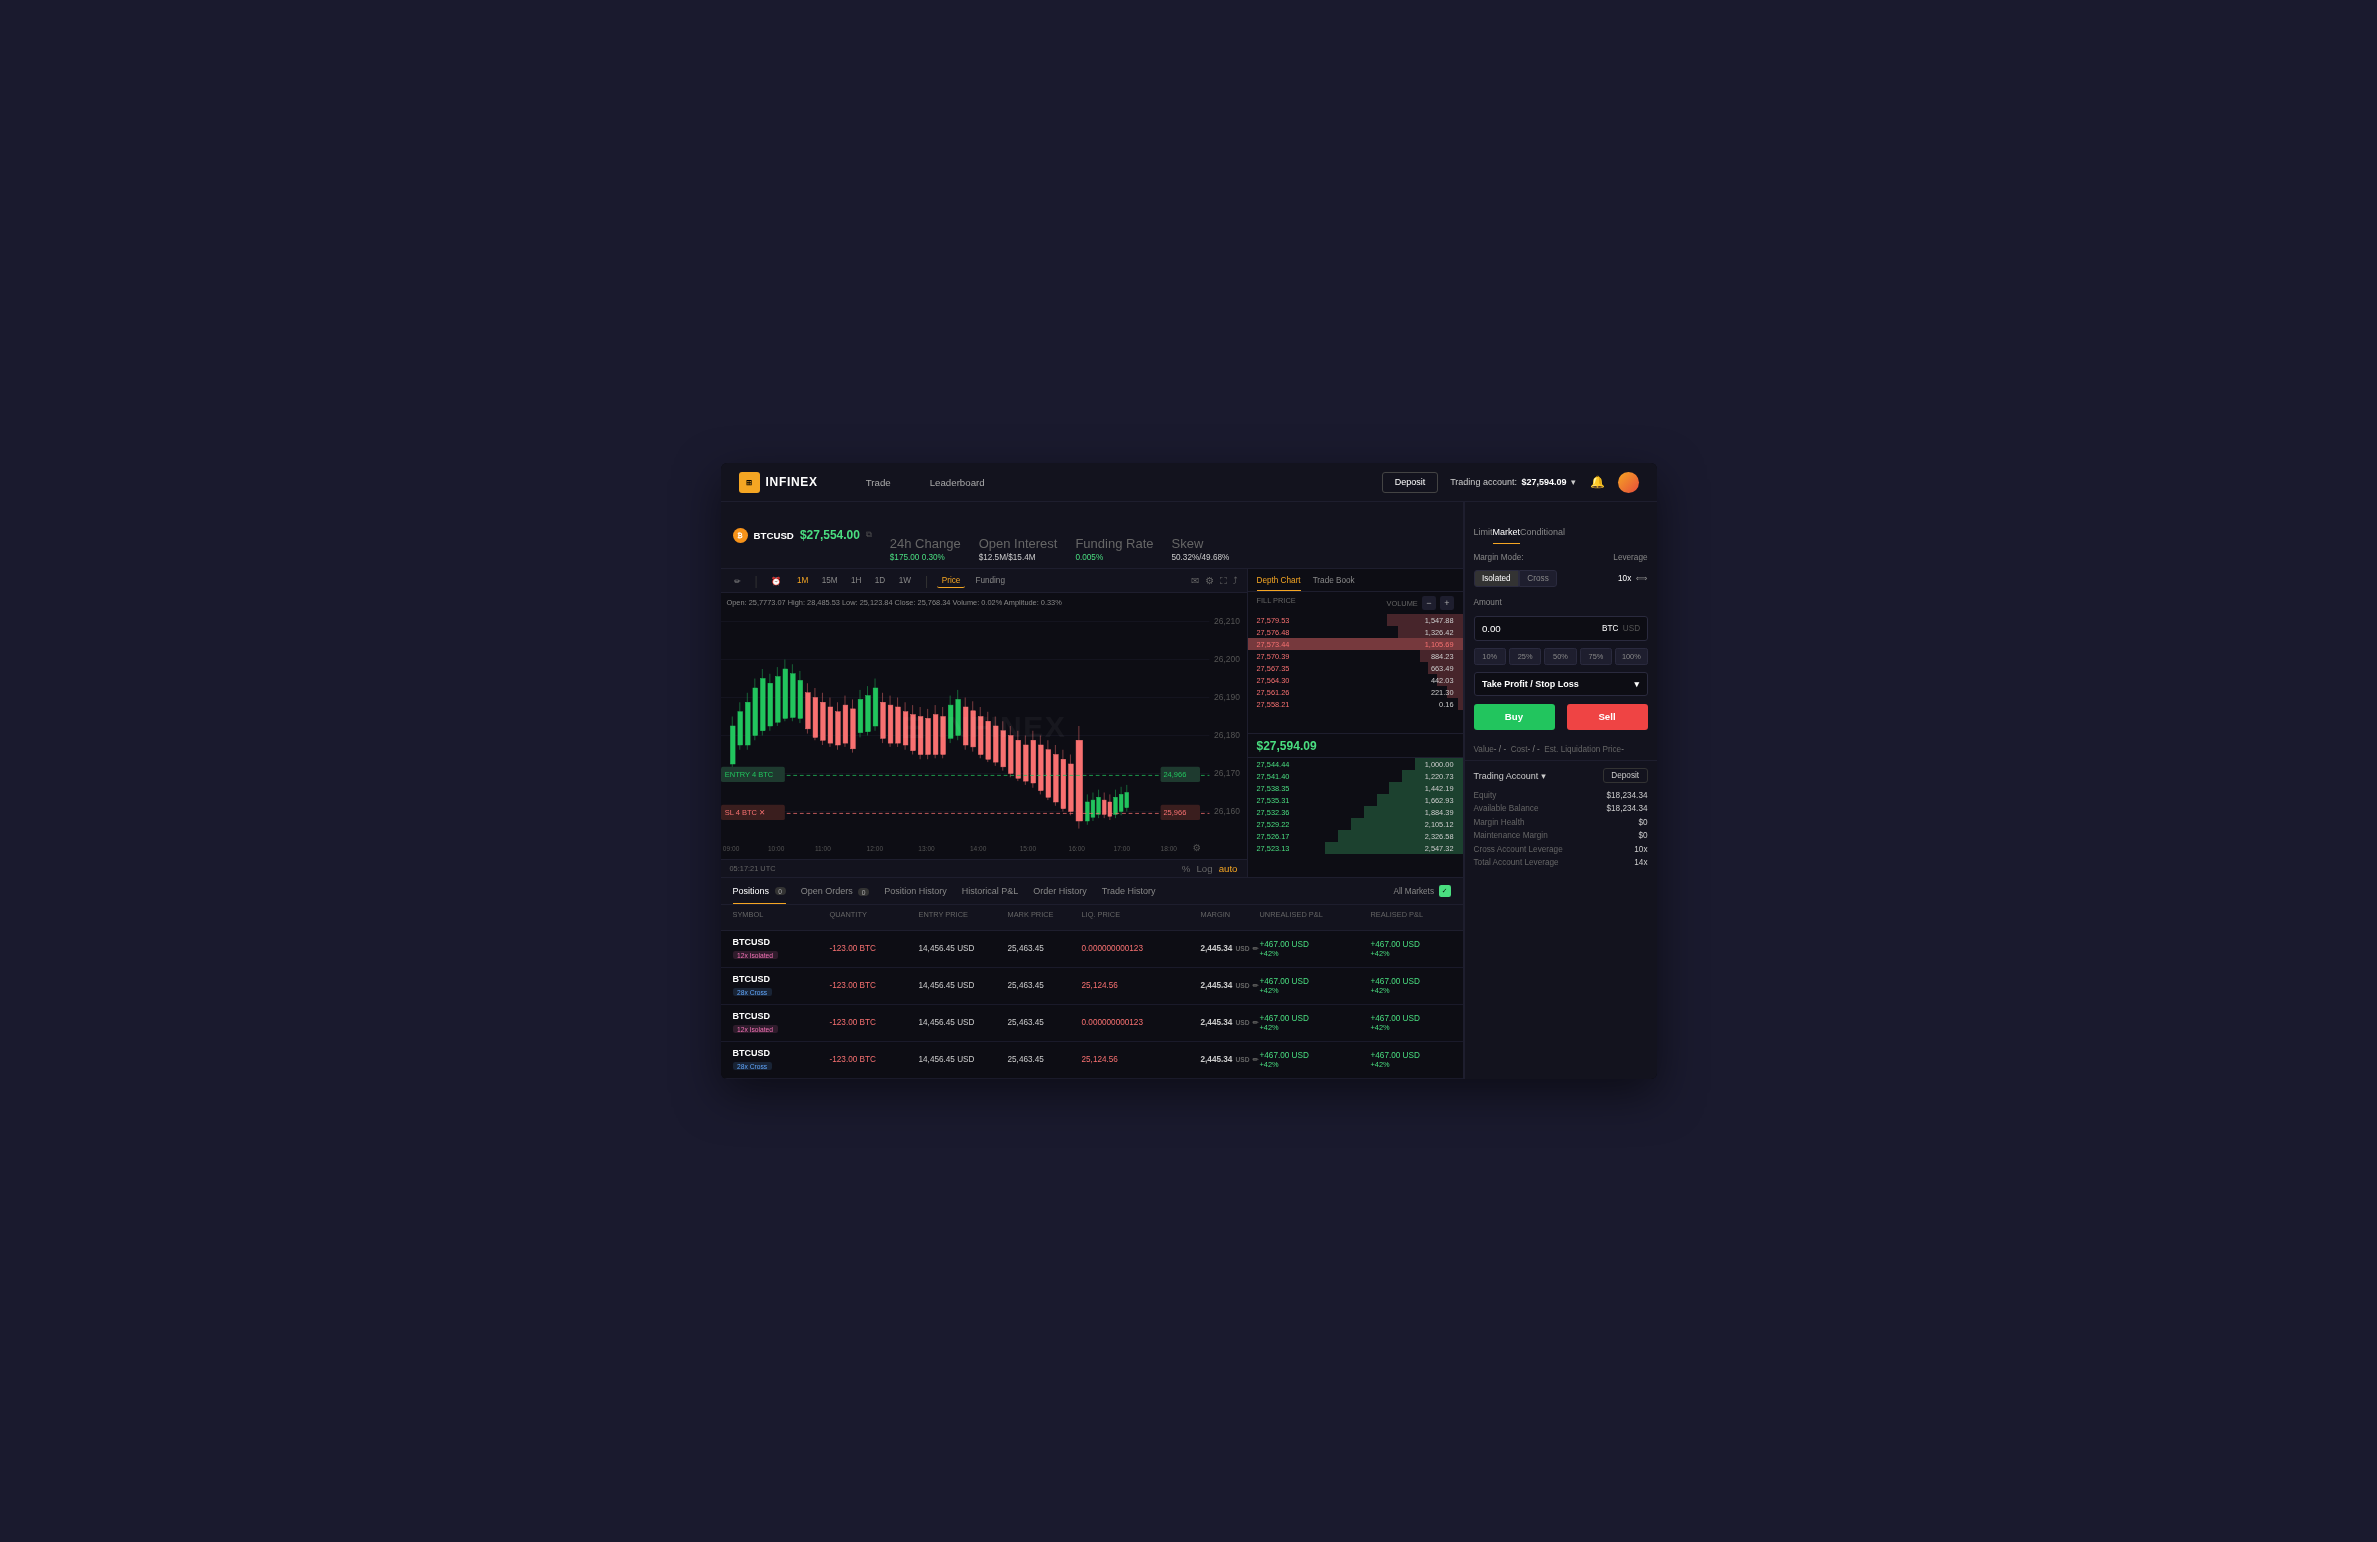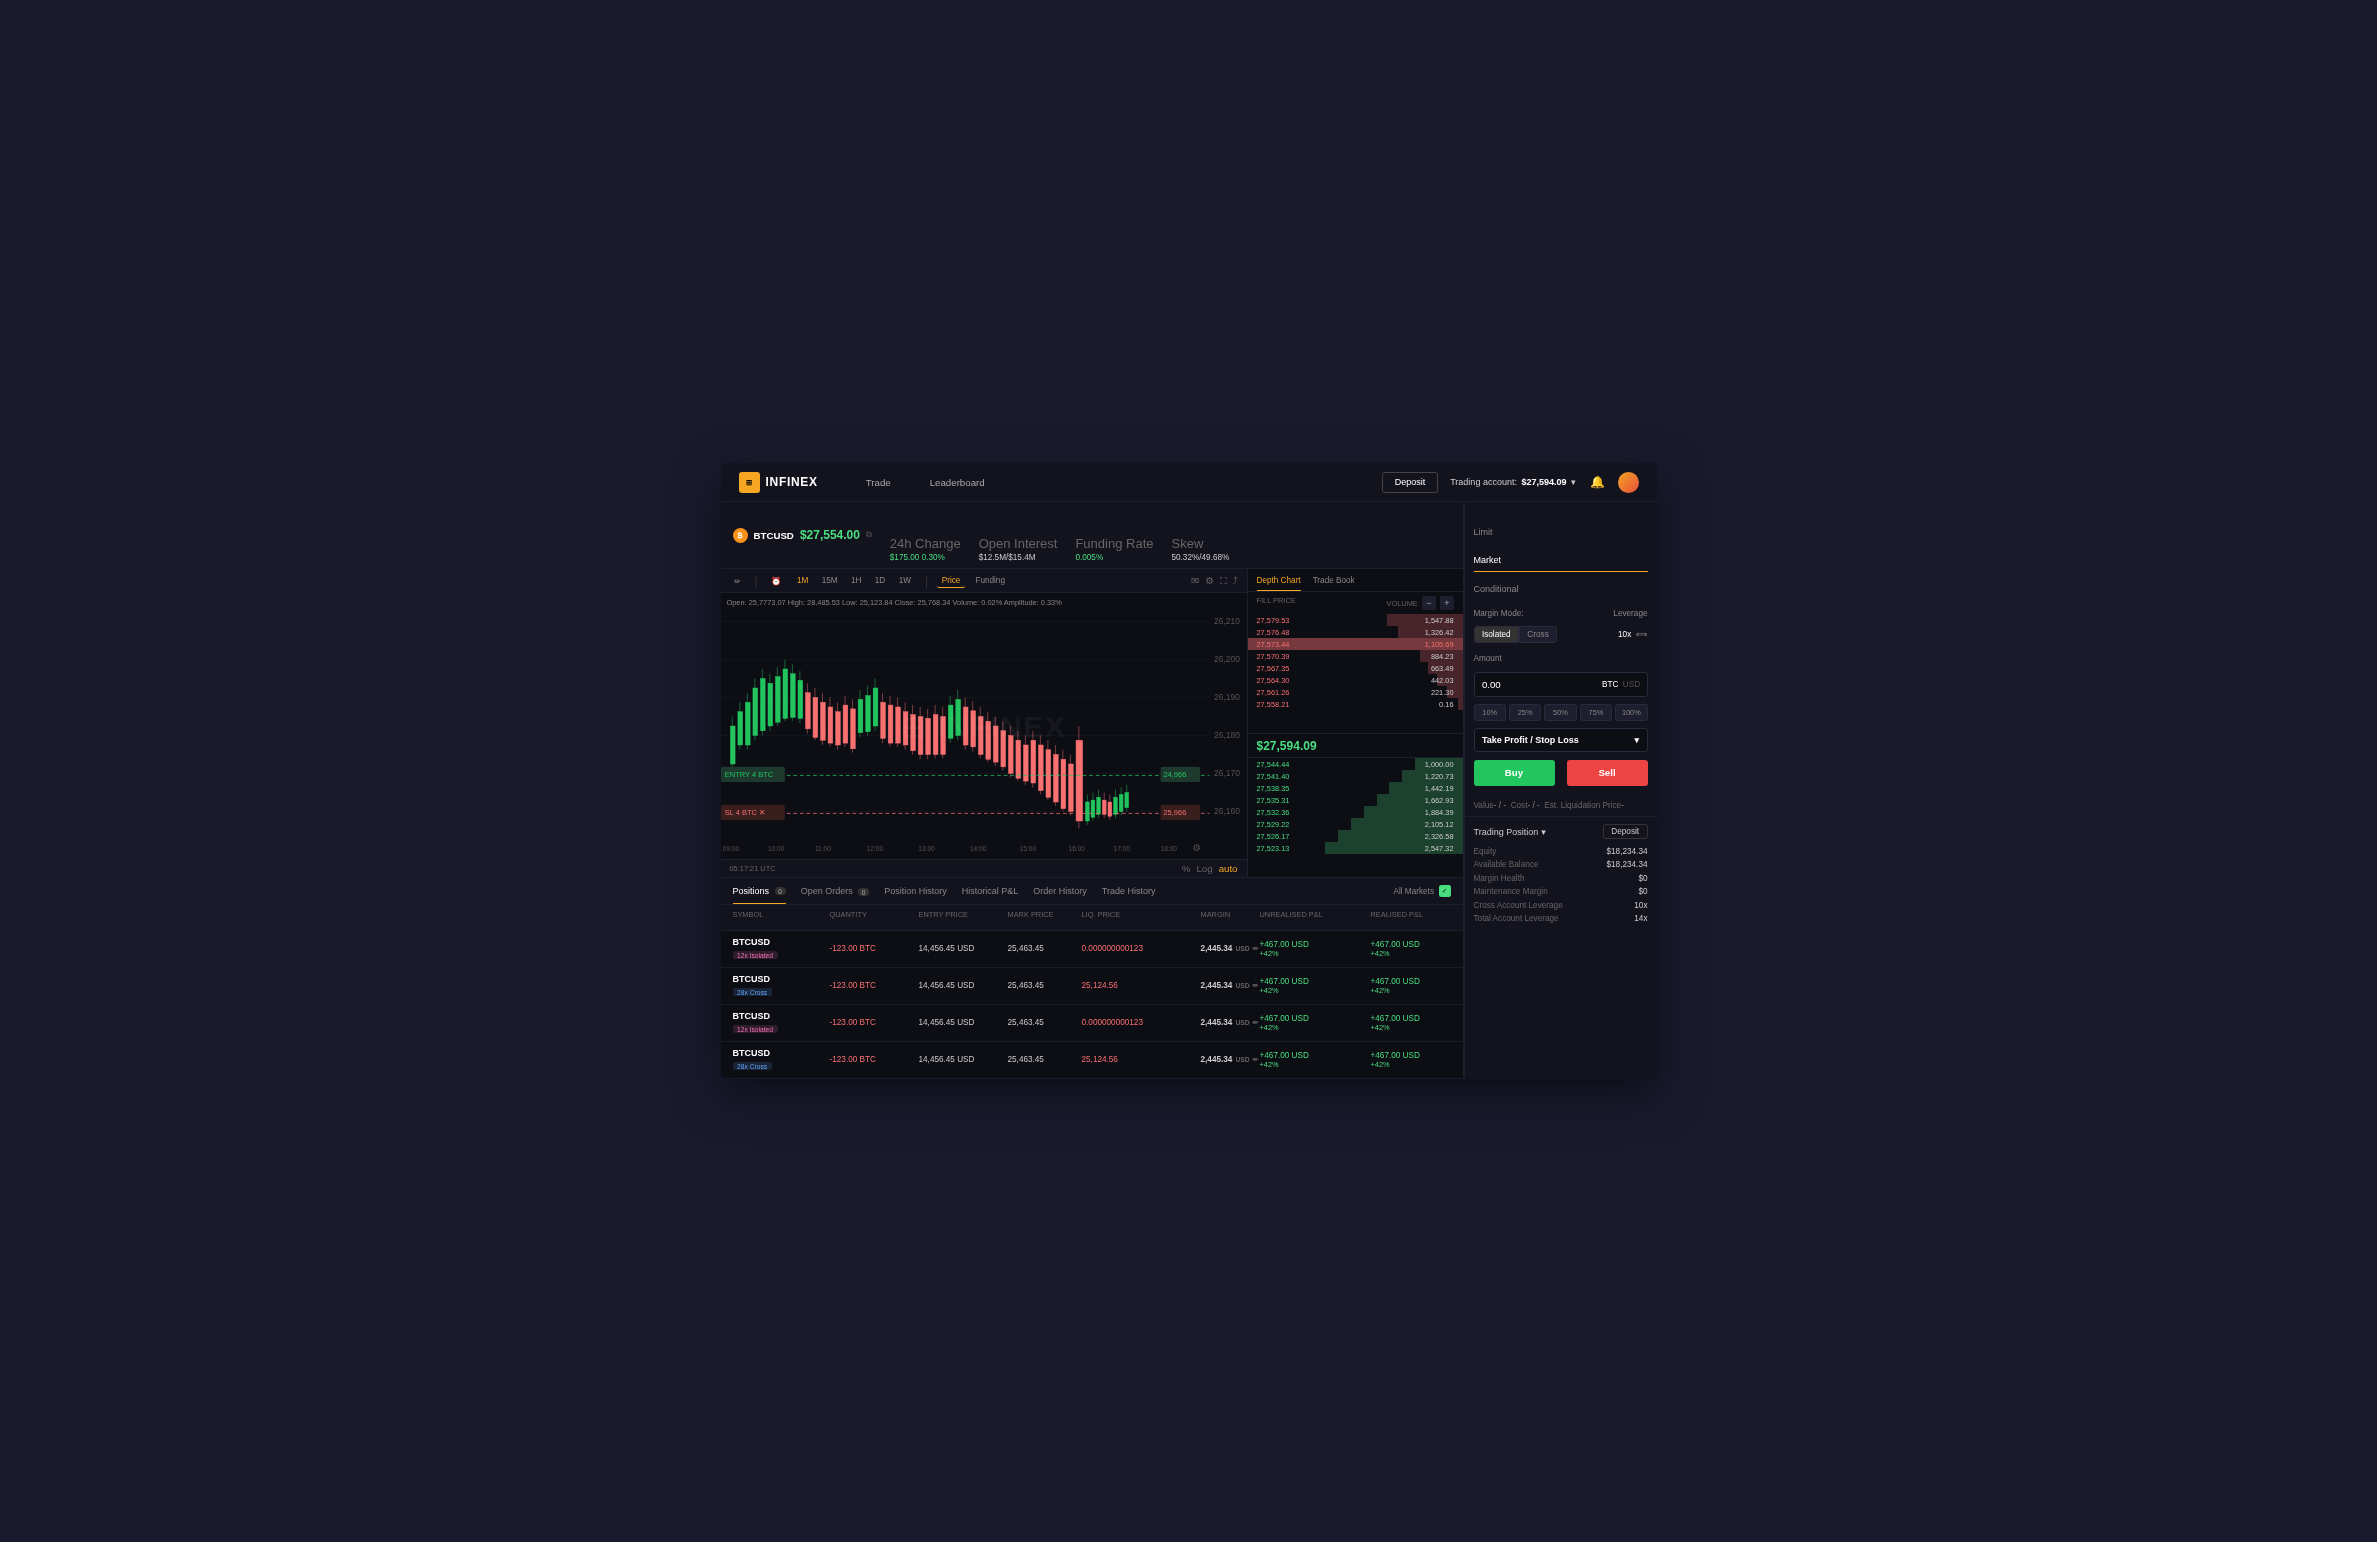--- a/index.html
+++ b/index.html
@@ -467,22 +467,20 @@
       background: #13131e;
       display: flex;
       flex-direction: column;
       border-left: 0.7px solid #1e1e2e;
       overflow-y: auto;
       flex-shrink: 0;
     }
     .order-type-tabs {
       display: flex;
       padding: 22px 9px 0;
-      gap: 9px;
-      flex-direction: column;
     }
     .order-tab {
       color: #888;
       font-size: 9px;
       cursor: pointer;
       padding: 3px 0 6px;
     }
     .order-tab.active {
       color: #fff;
       border-bottom: 1.5px solid #f5a623;
@@ -1270,21 +1268,21 @@
         </div>
         <div class="summary-row">
           <span class="summary-label">Est. Liquidation Price</span>
           <span class="summary-value">-</span>
         </div>
       </div>
 
       <div class="trading-account-panel">
         <div class="ta-header">
           <div class="ta-title">
-            <span>Trading Position</span>
+            <span>Trading Account</span>
             <span>▾</span>
           </div>
           <button class="ta-deposit-btn">Deposit</button>
         </div>
         <div class="ta-rows">
           <div class="ta-row">
             <span class="ta-label">Equity</span>
             <span class="ta-value">$18,234.34</span>
           </div>
           <div class="ta-row">

